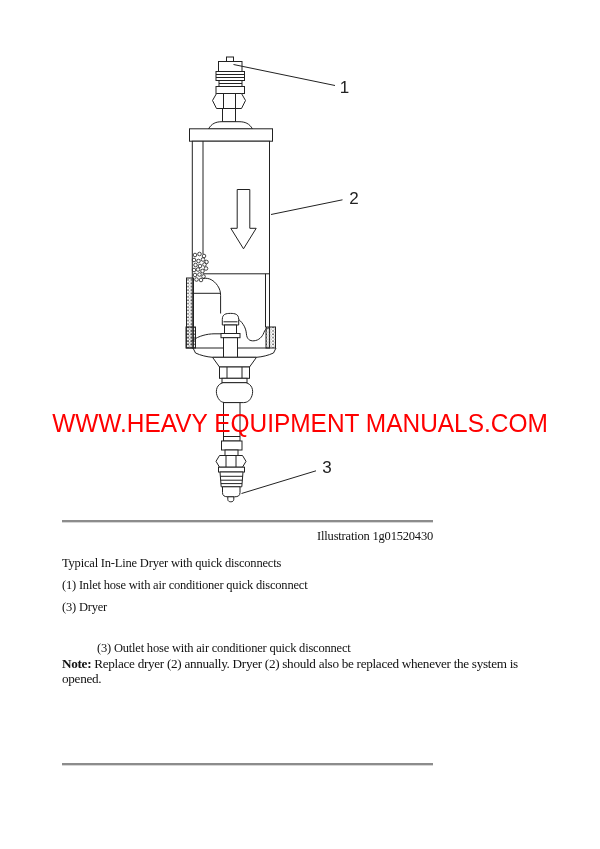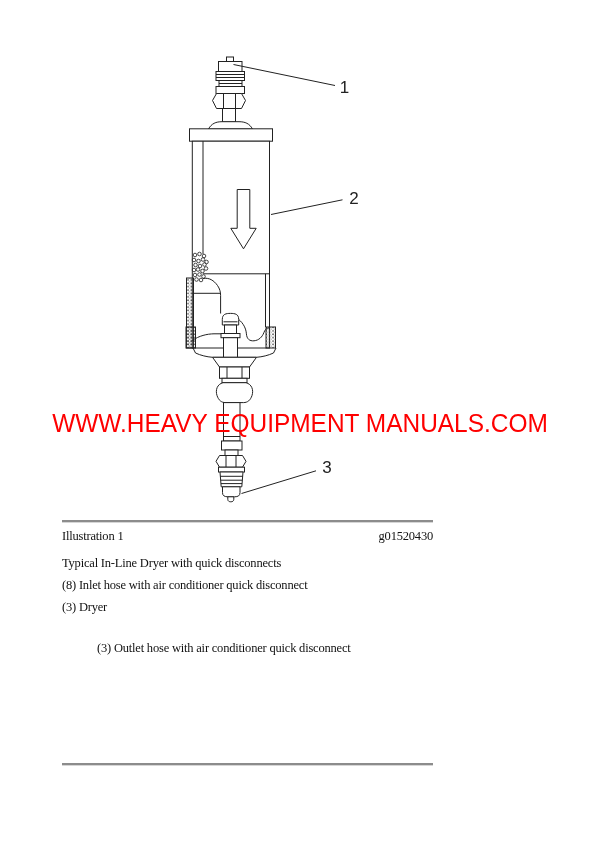--- a/index.html
+++ b/index.html
@@ -26,21 +26,21 @@
   }
   .rule{
     position:absolute;left:62px;width:371px;height:2px;
     background:#8c8c8c;border-bottom:1px solid #d6d6d6;
     z-index:2;
   }
   .rule-top{top:520px;}
   .rule-bottom{top:763px;}
   .ill-row{
     position:absolute;left:62px;top:529px;width:371px;
-    display:flex;justify-content:space-between;
+    display:flex;justify-content:flex-end;
     font-size:12.5px;letter-spacing:-0.2px;
     z-index:2;
   }
   .cap-line{
     position:absolute;left:62px;
     font-size:12.5px;letter-spacing:-0.2px;
     white-space:nowrap;z-index:2;font-family:Liberation Serif, serif;
   }
   .cap-title{top:556px;}
   .cap-item1{top:578px;}
@@ -171,21 +171,22 @@
   <div class="watermark">WWW.HEAVY EQUIPMENT MANUALS.COM</div>
 
   <div class="rule rule-top"></div>
 
   <div class="ill-row">
     <span>Illustration 1</span>
     <span>g01520430</span>
   </div>
 
   <div class="cap-line cap-title">Typical In-Line Dryer with quick disconnects</div>
-  <div class="cap-line cap-item1">(8) Inlet hose with air conditioner quick disconnect</div>
+  <div class="cap-line cap-item1">(1) Inlet hose with air conditioner quick disconnect</div>
   <div class="cap-line cap-item2">(3) Dryer</div>
   <div class="cap-line cap-item3">(3) Outlet hose with air conditioner quick disconnect</div>
 
+  <div class="note"><b>Note:</b><span> Replace dryer (2) annually. Dryer (2) should also be replaced whenever the system is opened.</span></div>
 
 
   <div class="rule rule-bottom"></div>
 
 </div>
 
 </body></html>

